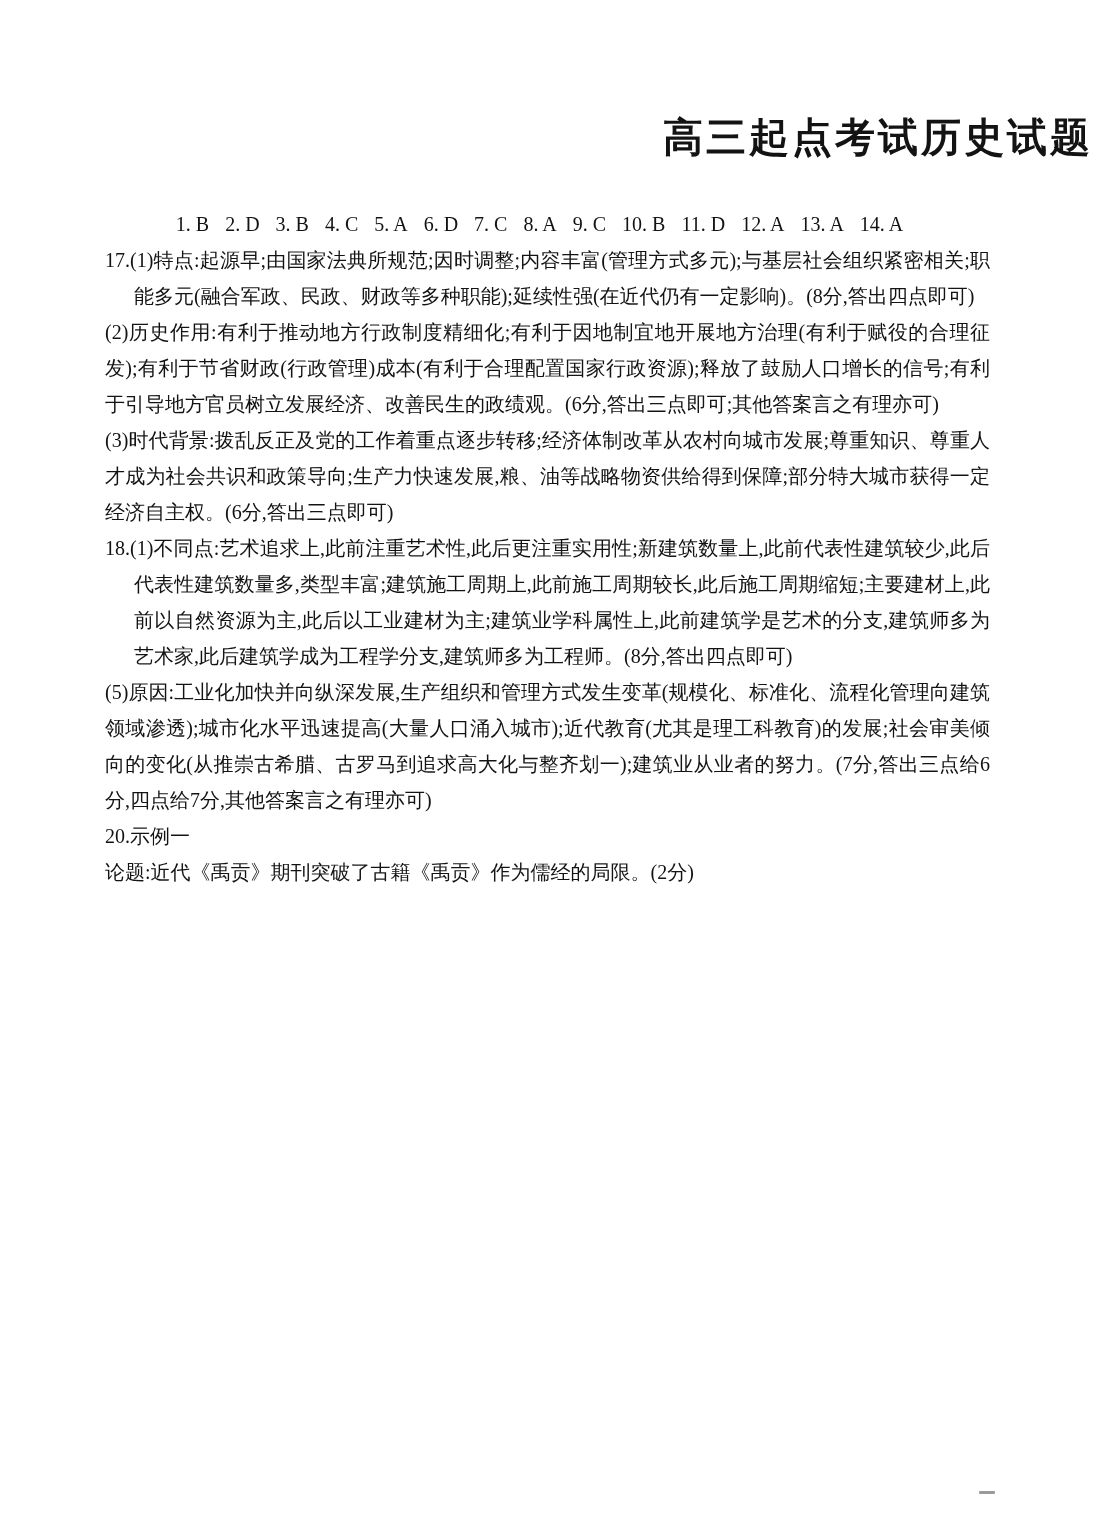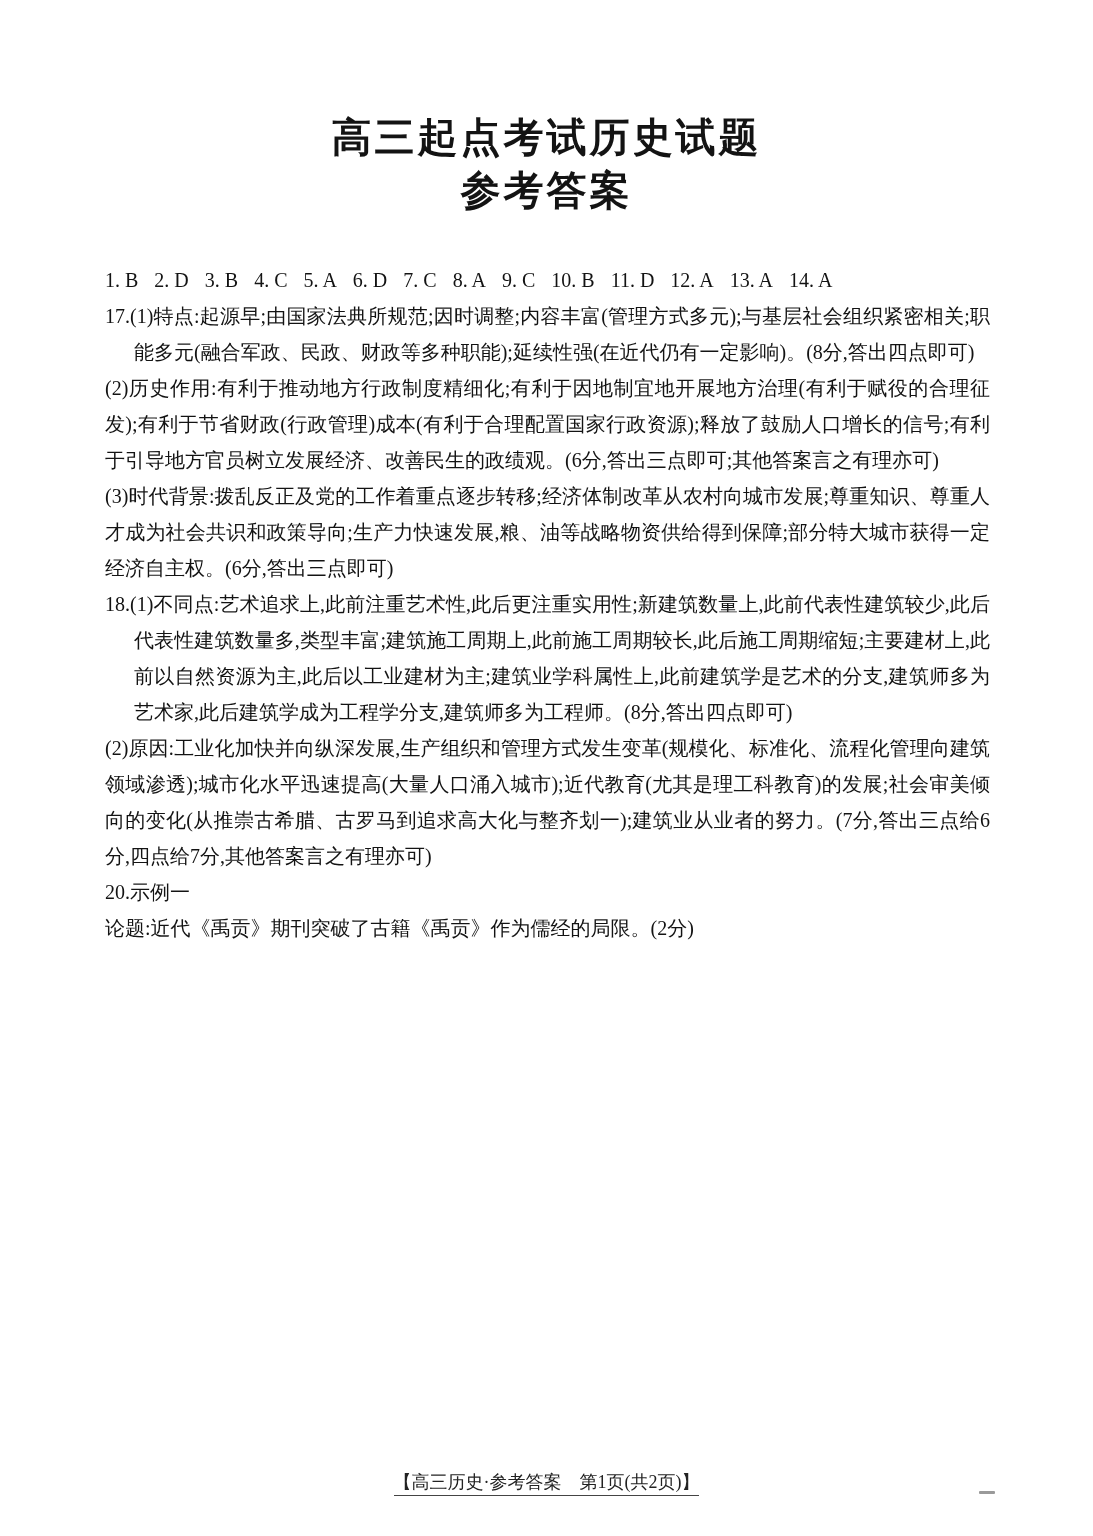--- a/index.html
+++ b/index.html
@@ -7,39 +7,39 @@
     width: 1093px;
     height: 1536px;
     background: #ffffff;
     color: #131313;
     font-family: "Liberation Serif", "DejaVu Serif", serif;
     position: relative;
     overflow: hidden;
   }
   .page { position: absolute; inset: 0; }
 
-  .title-block { text-align: center; margin-top: 112px; }
+  .title-block { text-align: right; margin-top: 112px; }
   .title-line1 {
     font-family: "Liberation Sans", "DejaVu Sans", sans-serif;
     font-size: 40px; font-weight: 700; line-height: 50px; letter-spacing: 3px;
   }
   .title-line2 {
     font-family: "Liberation Sans", "DejaVu Sans", sans-serif;
     font-size: 40px; font-weight: 700; line-height: 56px; letter-spacing: 3px;
   }
 
   .content {
     margin: 44px 103px 0 105px;
     font-size: 20px;
     line-height: 36px;
     text-align: justify;
   }
   .content p { margin: 0; }
 
-  .answers { text-align: left; }
+  .answers { text-align: center; }
   .answers .ans { display: inline-block; margin-right: 16px; white-space: nowrap; }
 
   .hang  { padding-left: 29px; text-indent: -29px; }  
   .indent { margin-left: 29px; }                      
   .flush { margin-left: 0; }
 
   .footer {
     position: absolute;
     left: 0; right: 0;
     bottom: 42px;
@@ -62,34 +62,30 @@
     border-radius: 1px;
   }
 </style>
 </head>
 <body>
 
 <div class="page">
 
   <div class="title-block">
     <div class="title-line1">高三起点考试历史试题</div>
-    <div class="title-line2">参考答案</div>
   </div>
 
   <div class="content">
     <p class="answers"><span class="ans">1. B</span><span class="ans">2. D</span><span class="ans">3. B</span><span class="ans">4. C</span><span class="ans">5. A</span><span class="ans">6. D</span><span class="ans">7. C</span><span class="ans">8. A</span><span class="ans">9. C</span><span class="ans">10. B</span><span class="ans">11. D</span><span class="ans">12. A</span><span class="ans">13. A</span><span class="ans">14. A</span></p>
 
     <p class="hang">17.(1)特点:起源早;由国家法典所规范;因时调整;内容丰富(管理方式多元);与基层社会组织紧密相关;职能多元(融合军政、民政、财政等多种职能);延续性强(在近代仍有一定影响)。(8分,答出四点即可)</p>
     <p class="indent">(2)历史作用:有利于推动地方行政制度精细化;有利于因地制宜地开展地方治理(有利于赋役的合理征发);有利于节省财政(行政管理)成本(有利于合理配置国家行政资源);释放了鼓励人口增长的信号;有利于引导地方官员树立发展经济、改善民生的政绩观。(6分,答出三点即可;其他答案言之有理亦可)</p>
     <p class="indent">(3)时代背景:拨乱反正及党的工作着重点逐步转移;经济体制改革从农村向城市发展;尊重知识、尊重人才成为社会共识和政策导向;生产力快速发展,粮、油等战略物资供给得到保障;部分特大城市获得一定经济自主权。(6分,答出三点即可)</p>
     <p class="hang">18.(1)不同点:艺术追求上,此前注重艺术性,此后更注重实用性;新建筑数量上,此前代表性建筑较少,此后代表性建筑数量多,类型丰富;建筑施工周期上,此前施工周期较长,此后施工周期缩短;主要建材上,此前以自然资源为主,此后以工业建材为主;建筑业学科属性上,此前建筑学是艺术的分支,建筑师多为艺术家,此后建筑学成为工程学分支,建筑师多为工程师。(8分,答出四点即可)</p>
-    <p class="indent">(2)原因:工业化加快并向纵深发展,生产组织和管理方式发生变革(规模化、标准化、流程化管理向建筑领域渗透);城市化水平迅速提高(大量人口涌入城市);近代教育(尤其是理工科教育)的发展;社会审美倾向的变化(从推崇古希腊、古罗马到追求高大化与整齐划一);建筑业从业者的努力。(7分,答出三点给6分,四点给7分,其他答案言之有理亦可)</p>
+    <p class="indent">(5)原因:工业化加快并向纵深发展,生产组织和管理方式发生变革(规模化、标准化、流程化管理向建筑领域渗透);城市化水平迅速提高(大量人口涌入城市);近代教育(尤其是理工科教育)的发展;社会审美倾向的变化(从推崇古希腊、古罗马到追求高大化与整齐划一);建筑业从业者的努力。(7分,答出三点给6分,四点给7分,其他答案言之有理亦可)</p>
     <p class="flush">20.示例一</p>
     <p class="indent">论题:近代《禹贡》期刊突破了古籍《禹贡》作为儒经的局限。(2分)</p>
   </div>
 
-  <div class="footer">
-    <span class="footer-inner">【高三历史·参考答案　第1页(共2页)】</span>
-  </div>
 
   <div class="scan-mark"></div>
 
 </div>
 
 </body></html>

